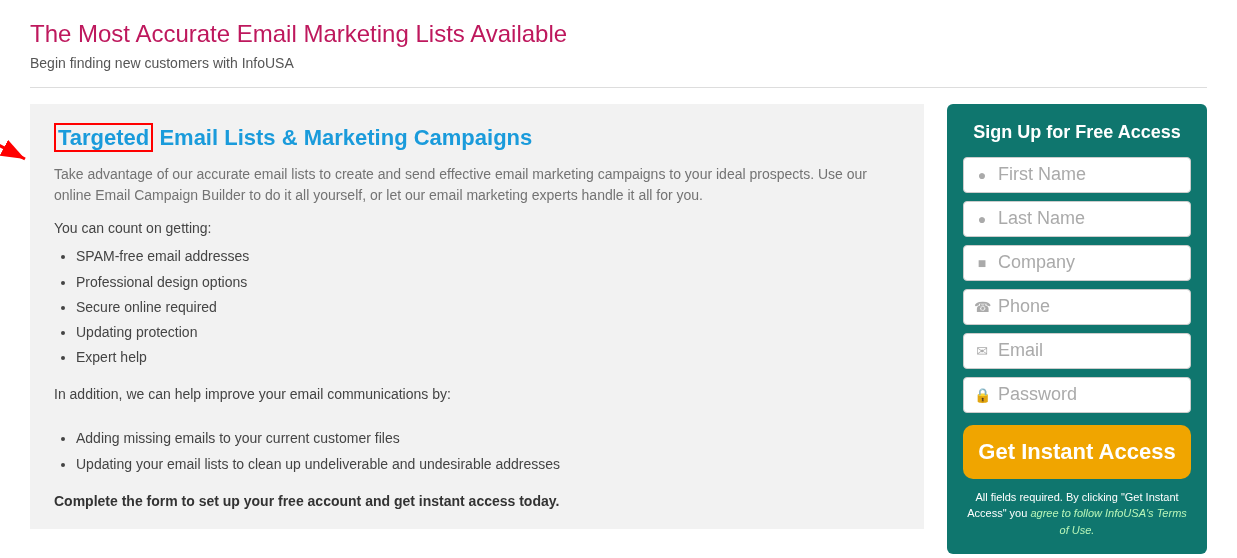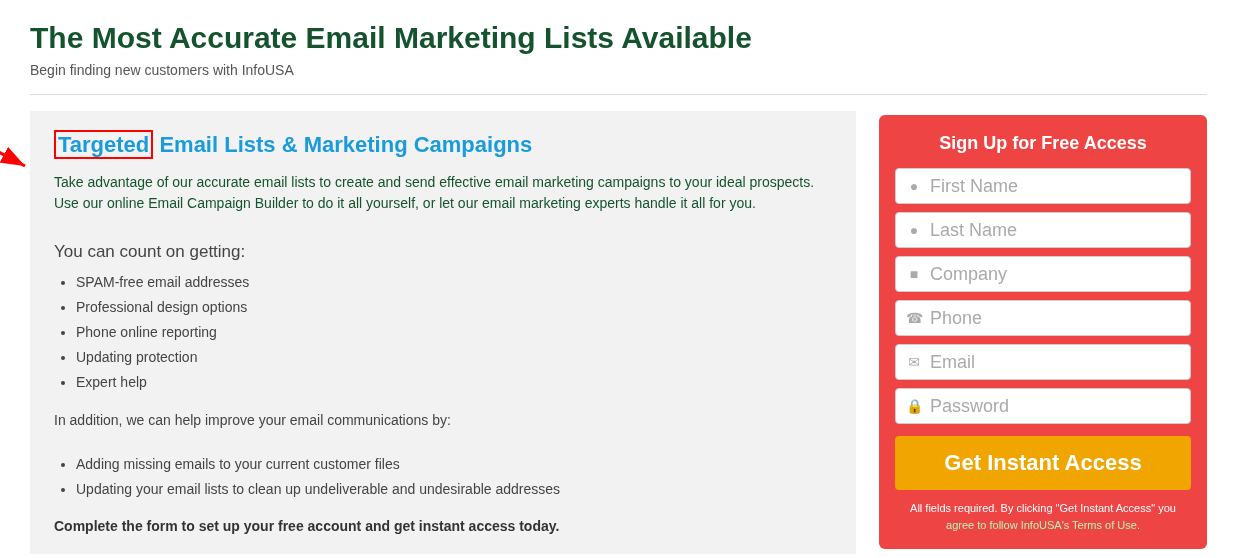--- a/index.html
+++ b/index.html
@@ -10,43 +10,43 @@
       font-size: 14px;
     }
 
     .page-wrapper {
       max-width: 1237px;
       margin: 0 auto;
       padding: 20px 30px 20px 30px;
     }
 
     .page-title {
-      color: #14532d;
-      font-size: 30px;
-      font-weight: bold;
+      color: #be185d;
+      font-size: 24px;
+      font-weight: normal;
       margin-bottom: 6px;
       line-height: 1.2;
     }
 
     .page-subtitle {
       color: #555;
       font-size: 14px;
       margin-bottom: 16px;
     }
 
     .divider {
       border: none;
       border-top: 1px solid #ddd;
       margin-bottom: 16px;
     }
 
     .content-row {
       display: flex;
       gap: 23px;
-      align-items: center;
+      align-items: flex-start;
       position: relative;
     }
 
     .left-panel {
       flex: 1;
       background: #f2f2f2;
       padding: 20px 24px 20px 24px;
       position: relative;
       min-height: 380px;
     }
@@ -60,29 +60,29 @@
     }
 
     .targeted-word {
       color: #1a9bdb;
       border: 2px solid red;
       padding: 0 2px;
       display: inline;
     }
 
     .section-desc {
-      color: #14532d;
-      font-size: 14px;
-      margin-bottom: 28px;
+      color: #737373;
+      font-size: 14px;
+      margin-bottom: 14px;
       line-height: 1.5;
     }
 
     .count-on {
       color: #444;
-      font-size: 17px;
+      font-size: 14px;
       margin-bottom: 8px;
     }
 
     .bullet-list {
       list-style: disc;
       padding-left: 22px;
       margin-bottom: 16px;
       color: #444;
       font-size: 14px;
       line-height: 1.8;
@@ -96,22 +96,22 @@
 
     .complete-form {
       font-size: 14px;
       color: #333;
       font-weight: bold;
       margin-top: 14px;
     }
 
     
     .right-panel {
-      width: 328px;
-      background: #ef4444;
+      width: 260px;
+      background: #0f766e;
       border-radius: 6px;
       padding: 18px 16px 16px 16px;
       flex-shrink: 0;
     }
 
     .signup-title {
       color: #fff;
       font-size: 18px;
       font-weight: bold;
       text-align: center;
@@ -152,38 +152,39 @@
     }
 
     .cta-button {
       display: block;
       width: 100%;
       background: #f0a500;
       color: #fff;
       font-size: 22px;
       font-weight: bold;
       border: none;
-      border-radius: 4px;
+      border-radius: 10px;
       padding: 14px 10px;
       cursor: pointer;
       text-align: center;
       margin-top: 12px;
       margin-bottom: 10px;
     }
 
     .disclaimer {
       color: #fff;
       font-size: 11px;
       text-align: center;
       line-height: 1.5;
     }
 
     .disclaimer a {
       color: #b8f5b8;
       text-decoration: none;
+      font-style: italic;
     }
 
     
     .arrow-svg {
       position: absolute;
       left: -100px;
       top: 0px;
       width: 110px;
       height: 70px;
     }
@@ -214,21 +215,21 @@
         <span class="targeted-word">Targeted</span><span> Email Lists &amp; Marketing Campaigns</span>
       </h2>
 
       <p class="section-desc">Take advantage of our accurate email lists to create and send effective email marketing campaigns to your ideal prospects. Use our online Email Campaign Builder to do it all yourself, or let our email marketing experts handle it all for you.</p>
 
       <p class="count-on">You can count on getting:</p>
 
       <ul class="bullet-list">
         <li>SPAM-free email addresses</li>
         <li>Professional design options</li>
-        <li>Phone online reporting</li>
+        <li>Secure online required</li>
         <li>Updating protection</li>
         <li>Expert help</li>
       </ul>
 
       <p class="in-addition">In addition, we can help improve your email communications by:</p>
 
       <ul class="bullet-list">
         <li>Adding missing emails to your current customer files</li>
         <li>Updating your email lists to clean up undeliverable and undesirable addresses</li>
       </ul>

